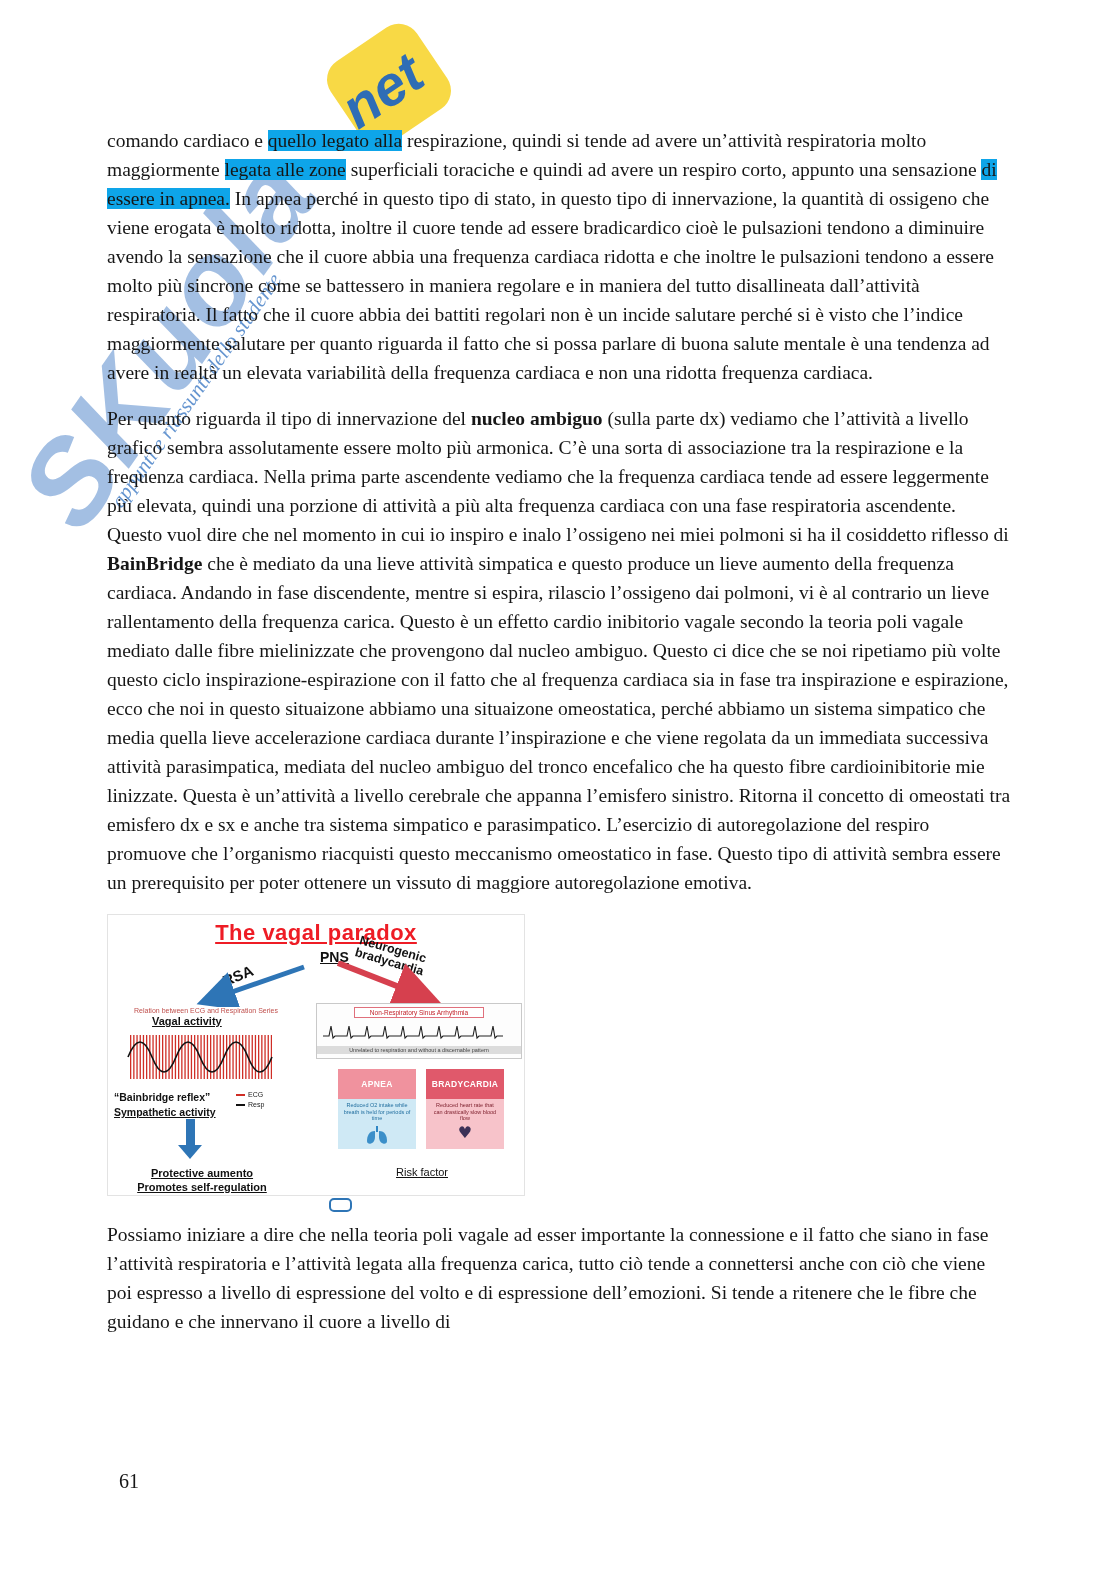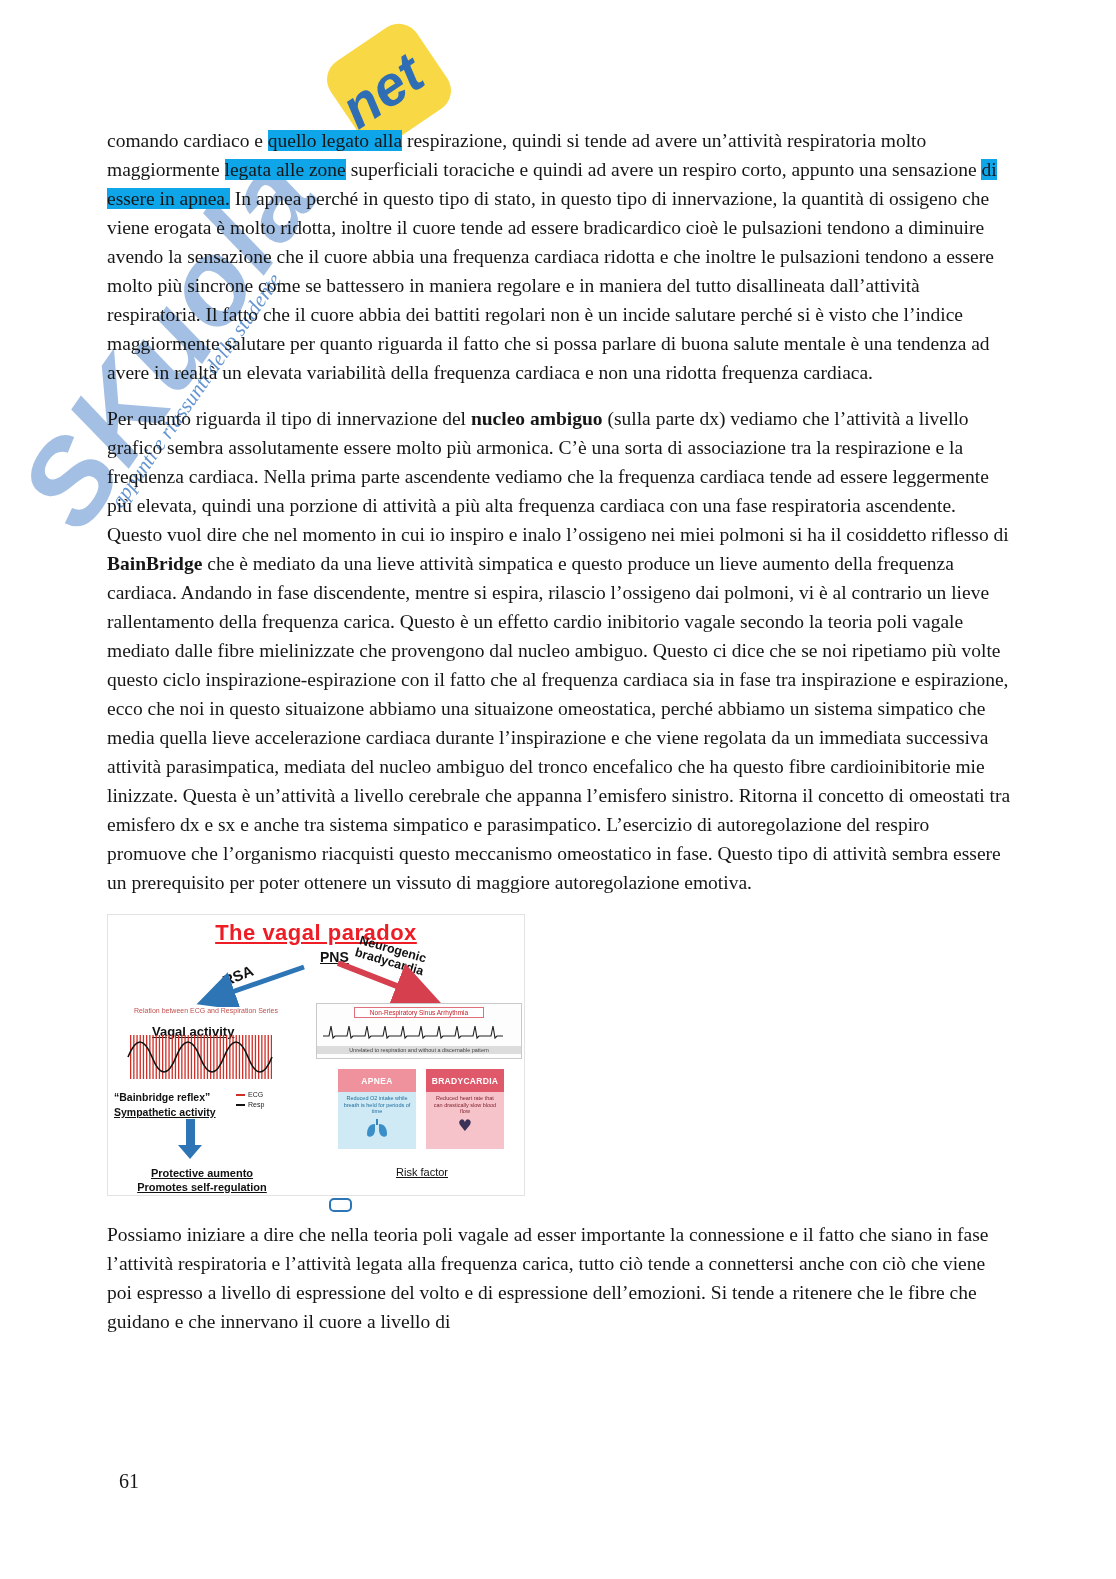--- a/index.html
+++ b/index.html
@@ -50,21 +50,21 @@
   }
   .pns { position: absolute; left: 188px; top: 34px; font-size: 14px; font-weight: bold; text-decoration: underline; margin-left: 24px; }
   .rsa { position: absolute; left: 114px; top: 52px; font-size: 15px; font-weight: bold; transform: rotate(-22deg); }
   .neuro {
     position: absolute; left: 234px; top: 28px; width: 98px; text-align: center;
     font-size: 12.5px; line-height: 13px; font-weight: bold; transform: rotate(16deg);
   }
   .arrows { position: absolute; left: 0; top: 46px; }
 
   .relation-cap { position: absolute; left: 22px; top: 92px; width: 152px; text-align: center; font-size: 7px; color: #c0504d; }
-  .vagal { position: absolute; left: 44px; top: 100px; font-size: 13px; font-weight: bold; text-decoration: underline; margin-top: 9px; }
+  .vagal { position: absolute; left: 44px; top: 100px; font-size: 11px; font-weight: bold; text-decoration: underline; }
   .wave { position: absolute; left: 18px; top: 114px; }
   .bainbridge { position: absolute; left: 6px; top: 176px; font-size: 10.5px; font-weight: bold; }
   .sympathetic { position: absolute; left: 6px; top: 191px; font-size: 10.5px; font-weight: bold; text-decoration: underline; }
   .legend { position: absolute; left: 128px; top: 175px; font-size: 7px; line-height: 10px; color: #222; }
   .leg-dash { display: inline-block; width: 9px; height: 2px; vertical-align: middle; margin-right: 3px; }
   .leg-ecg { background: #cf2e26; }
   .leg-resp { background: #111; }
 
   .down-arrow { position: absolute; left: 70px; top: 204px; width: 24px; }
   .da-shaft { width: 9px; height: 26px; background: #2e75b6; margin: 0 auto; }
@@ -80,21 +80,21 @@
   .ecg-title {
     margin: 3px auto 0 auto; width: 130px; border: 1px solid #e0707c;
     color: #c2222a; font-size: 6.5px; text-align: center; padding: 1px 0; background: #fff;
   }
   .ecg-trace { display: block; margin: 2px auto 0 auto; }
   .ecg-cap { font-size: 5.5px; color: #444; text-align: center; background: #dcdcdc; padding: 1px 0; }
 
   .mini-card { position: absolute; top: 154px; width: 78px; height: 80px; overflow: hidden; }
   .apnea { left: 230px; background: #cfe9f5; }
   .brady { left: 318px; background: #f7c3ca; }
-  .mini-head { height: 23px; display: flex; align-items: center; justify-content: center;
+  .mini-head { height: 30px; display: flex; align-items: center; justify-content: center;
     font-size: 8.5px; font-weight: bold; color: #fff; letter-spacing: .3px; }
   .apnea .mini-head { background: #f0929e; }
   .brady .mini-head { background: #e0596b; }
   .mini-text { font-size: 5.5px; line-height: 6.5px; padding: 3px 5px 1px 5px; text-align: center; }
   .apnea .mini-text { color: #1f6d9e; }
   .brady .mini-text { color: #7c1f2c; }
   .mini-icon { display: flex; justify-content: center; margin-top: 2px; }
   .heart-glyph { font-size: 16px; line-height: 16px; color: #3c3157; font-family: "DejaVu Sans", sans-serif; }
 
   .risk { position: absolute; left: 256px; top: 251px; width: 116px; text-align: center; font-size: 11px; font-weight: normal; }

